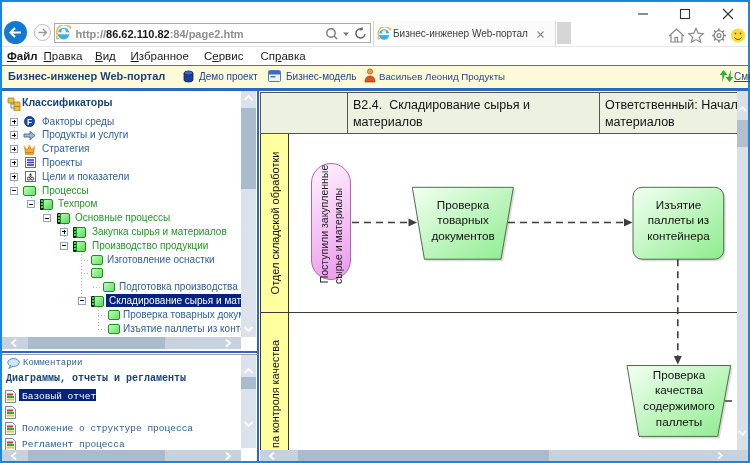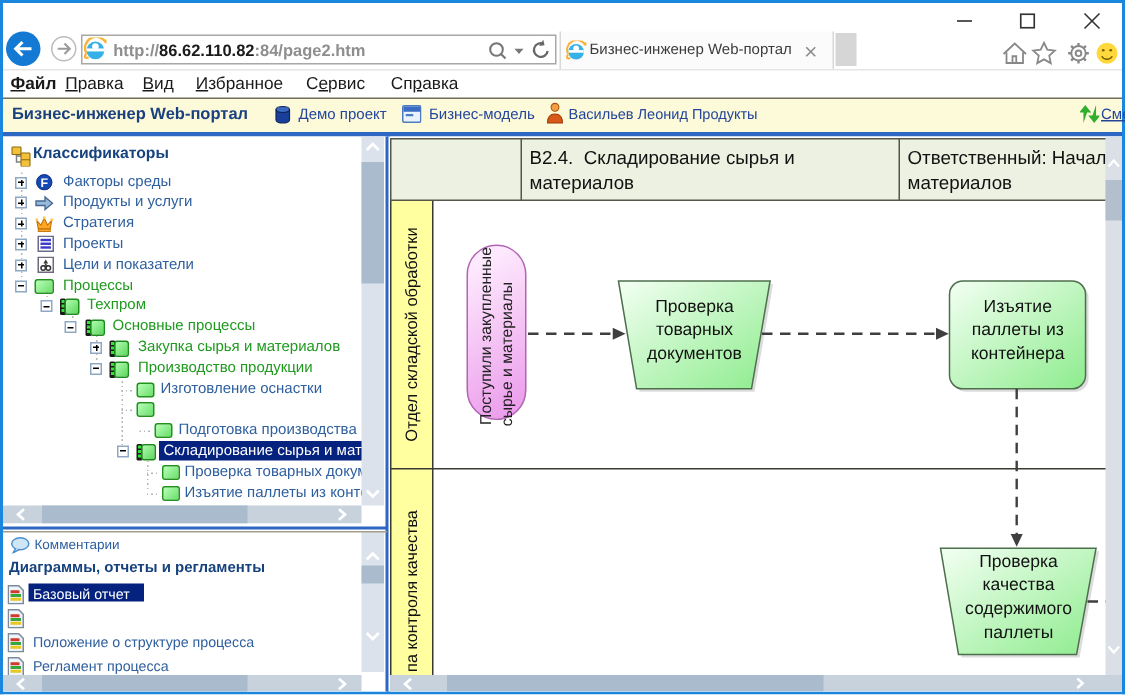--- a/index.html
+++ b/index.html
@@ -321,21 +321,21 @@
     <div class="abs" style="left:26px;top:0;width:137px;height:12px;background:#a9bbcd;"></div>
     <svg class="abs" style="left:222px;top:1px;" width="8" height="10" viewBox="0 0 8 10">
         <path d="M2 1.5 l4 3.5 l-4 3.5" fill="none" stroke="#fff" stroke-width="1.8"></path>
       </svg>
   </div>
 </div>
 
 <div class="abs" style="left:2px;top:350.5px;width:256px;height:2.5px;background:#2e66c4;"></div>
 <div class="abs" style="left:2px;top:354px;width:256px;height:1px;background:#a39d90;z-index:3;"></div>
 
-<div id="lowerpanel" class="abs" style="left:2px;top:354px;width:256px;height:107px;background:#fff;overflow:hidden;">
+<div id="lowerpanel" class="abs" style="left:2px;top:354px;width:256px;height:107px;background:#fff;overflow:hidden;font-family:Liberation Mono, monospace;">
 
   <svg class="abs" style="left:5px;top:4px;" width="13" height="11" viewBox="0 0 13 11">
     <ellipse cx="6.5" cy="4.5" rx="5.7" ry="4" fill="#cfe6f8" stroke="#4a90cc" stroke-width="1"></ellipse>
     <path d="M3.5 7.5 l-1.7 3 l4.2-2.3" fill="#cfe6f8" stroke="#4a90cc" stroke-width="1"></path>
   </svg>
   <div class="ttext" style="left:21px;top:2px;font-size:9px;">Комментарии</div>
   <div class="abs" style="left:4px;top:18.5px;font-size:10px;font-weight:bold;color:#16427e;">Диаграммы, отчеты и регламенты</div>
 
   <svg class="doc" style="left:3px;top:36px;" viewBox="0 0 11 13">
     <path d="M0.5 0.5 h7 l3 3 v9 h-10 z" fill="#eef4fb" stroke="#7a8a9a" stroke-width="1"></path>

